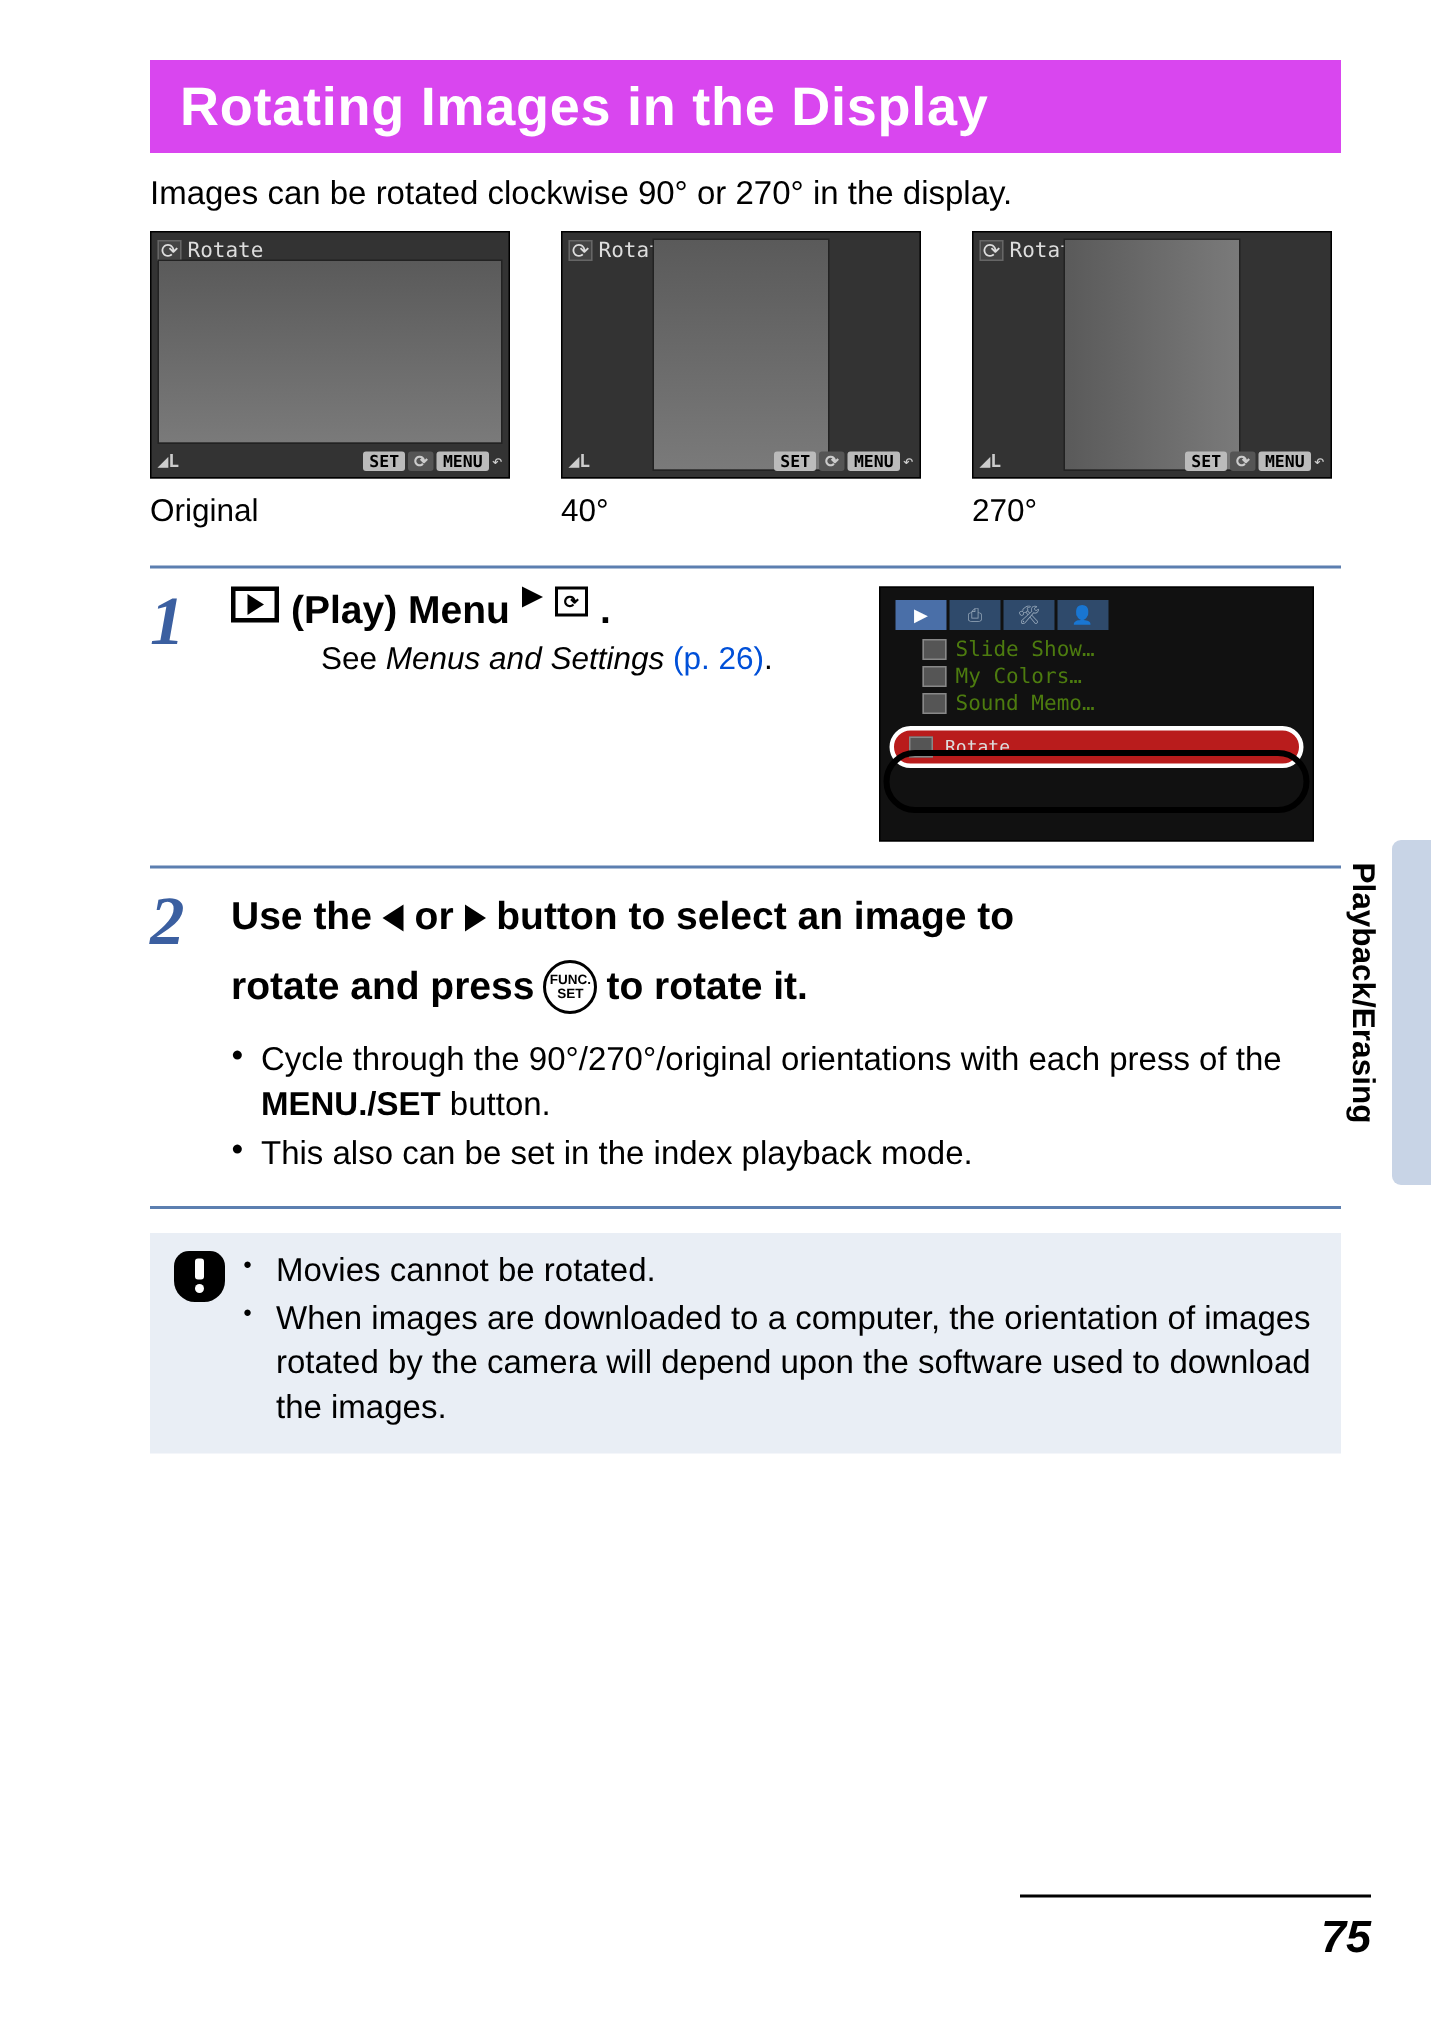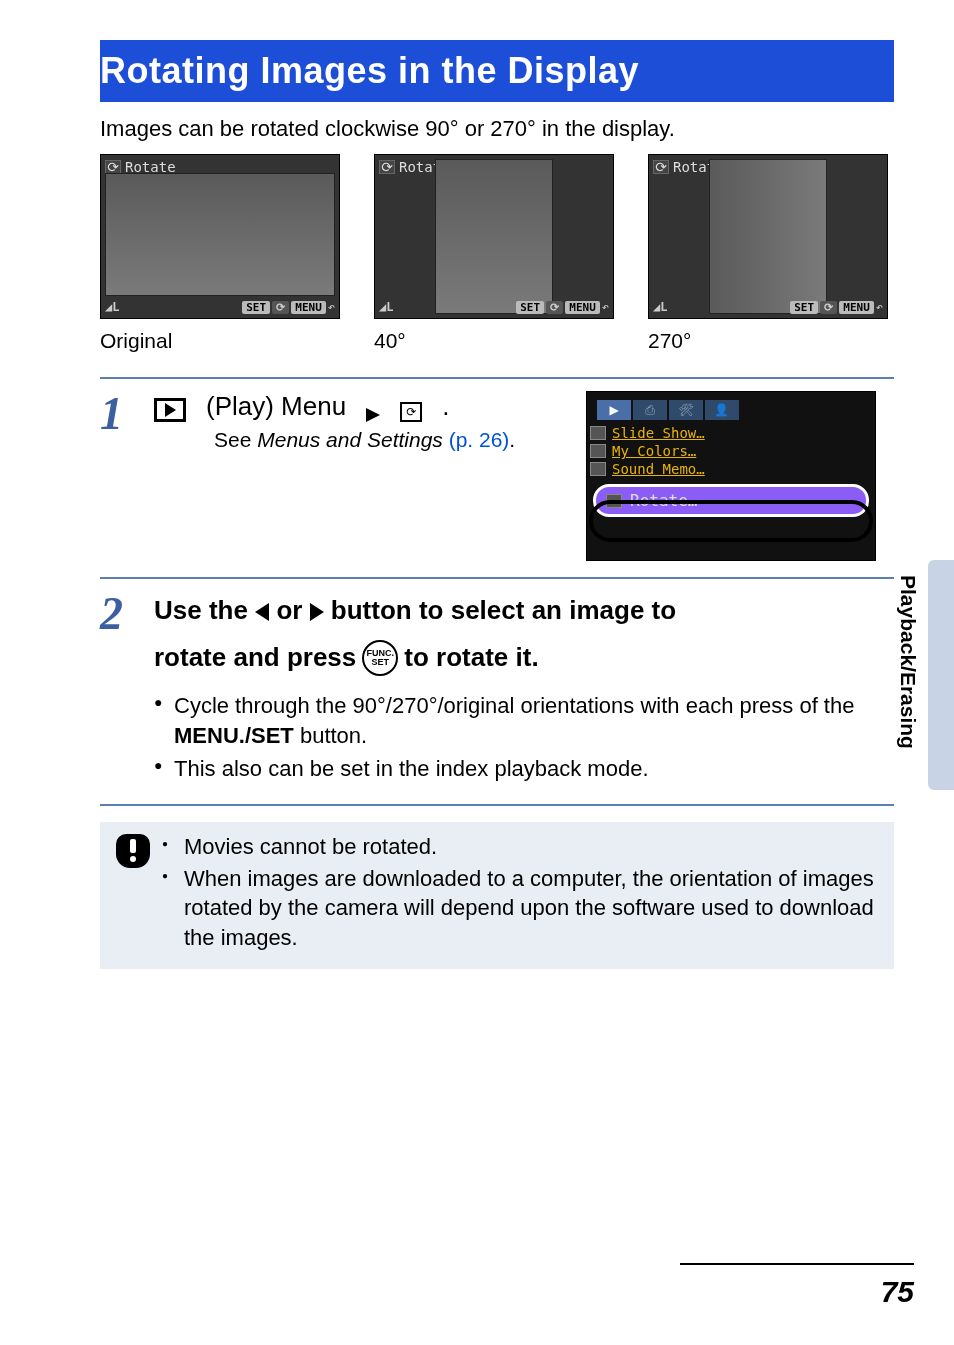--- a/index.html
+++ b/index.html
@@ -8,25 +8,25 @@
     width: 954px;
     height: 1345px;
     background: #fff;
     position: relative;
     color: #000;
   }
   .page {
     padding: 40px 60px 0 100px;
   }
   .title-bar {
-    background: #1d4ed8;
+    background: #d946ef;
     color: #fff;
     font-weight: 900;
     font-size: 36px;
-    padding: 10px 0;
+    padding: 10px 20px;
     margin-bottom: 14px;
     font-family: Arial, Helvetica, sans-serif;
     letter-spacing: 0.5px;
   }
   .intro {
     font-size: 22px;
     margin-bottom: 12px;
   }
   .shots-row {
     display: flex;
@@ -91,25 +91,25 @@
     font-weight: 900;
     font-style: italic;
     color: #3b5fa0;
     width: 40px;
     flex: none;
     line-height: 1;
     font-family: Georgia, 'Times New Roman', serif;
   }
   .step-body { flex: 1; }
   .step-head {
-    font-weight: 400;
+    font-weight: 700;
     font-size: 26px;
     display: flex;
-    align-items: flex-end;
-    gap: 20px;
+    align-items: flex-start;
+    gap: 8px;
     flex-wrap: wrap;
     margin-bottom: 6px;
   }
   .play-box {
     border: 3px solid #000;
     width: 32px; height: 24px;
     display:inline-flex; align-items:center; justify-content:center;
   }
   .tri-right {
     width:0;height:0;border-top:7px solid transparent;border-bottom:7px solid transparent;border-left:11px solid #000;display:inline-block;
@@ -132,36 +132,35 @@
     border:1px solid #000;
   }
   .menu-tabs {
     display:flex; gap:2px; padding:8px 10px 4px 10px;
   }
   .menu-tabs span {
     background:#2f4a6b; color:#9ab; width:34px; height:20px; display:flex; align-items:center; justify-content:center; font-size:12px;
   }
   .menu-tabs span.active { background:#4a6fa8; color:#fff; }
   .menu-list {
-    padding: 0 3px;
+    padding: 0 28px;
     font-family: monospace;
     font-size: 14px;
-    color: #eab308;
-    text-decoration: underline;
+    color: #4d7c0f;
   }
   .menu-list div { display:flex; align-items:center; gap:6px; padding:1px 0;}
   .menu-hl {
     margin: 6px 6px 0 6px;
-    background: #8b5cf6;
+    background: #b91c1c;
     border: 3px solid #fff;
     border-radius: 16px;
     padding: 4px 10px;
     color: #ddd;
     font-family: monospace;
-    font-size: 16px;
+    font-size: 12px;
     display:flex; align-items:center; gap:8px;
   }
   .menu-outer-ring {
     position:absolute; left:0; right:0; bottom: 18px; height: 42px;
     border: 4px solid #000; border-radius: 22px; margin: 0 2px;
     pointer-events:none;
   }
 
   .step2-head {
     font-weight: 900;

